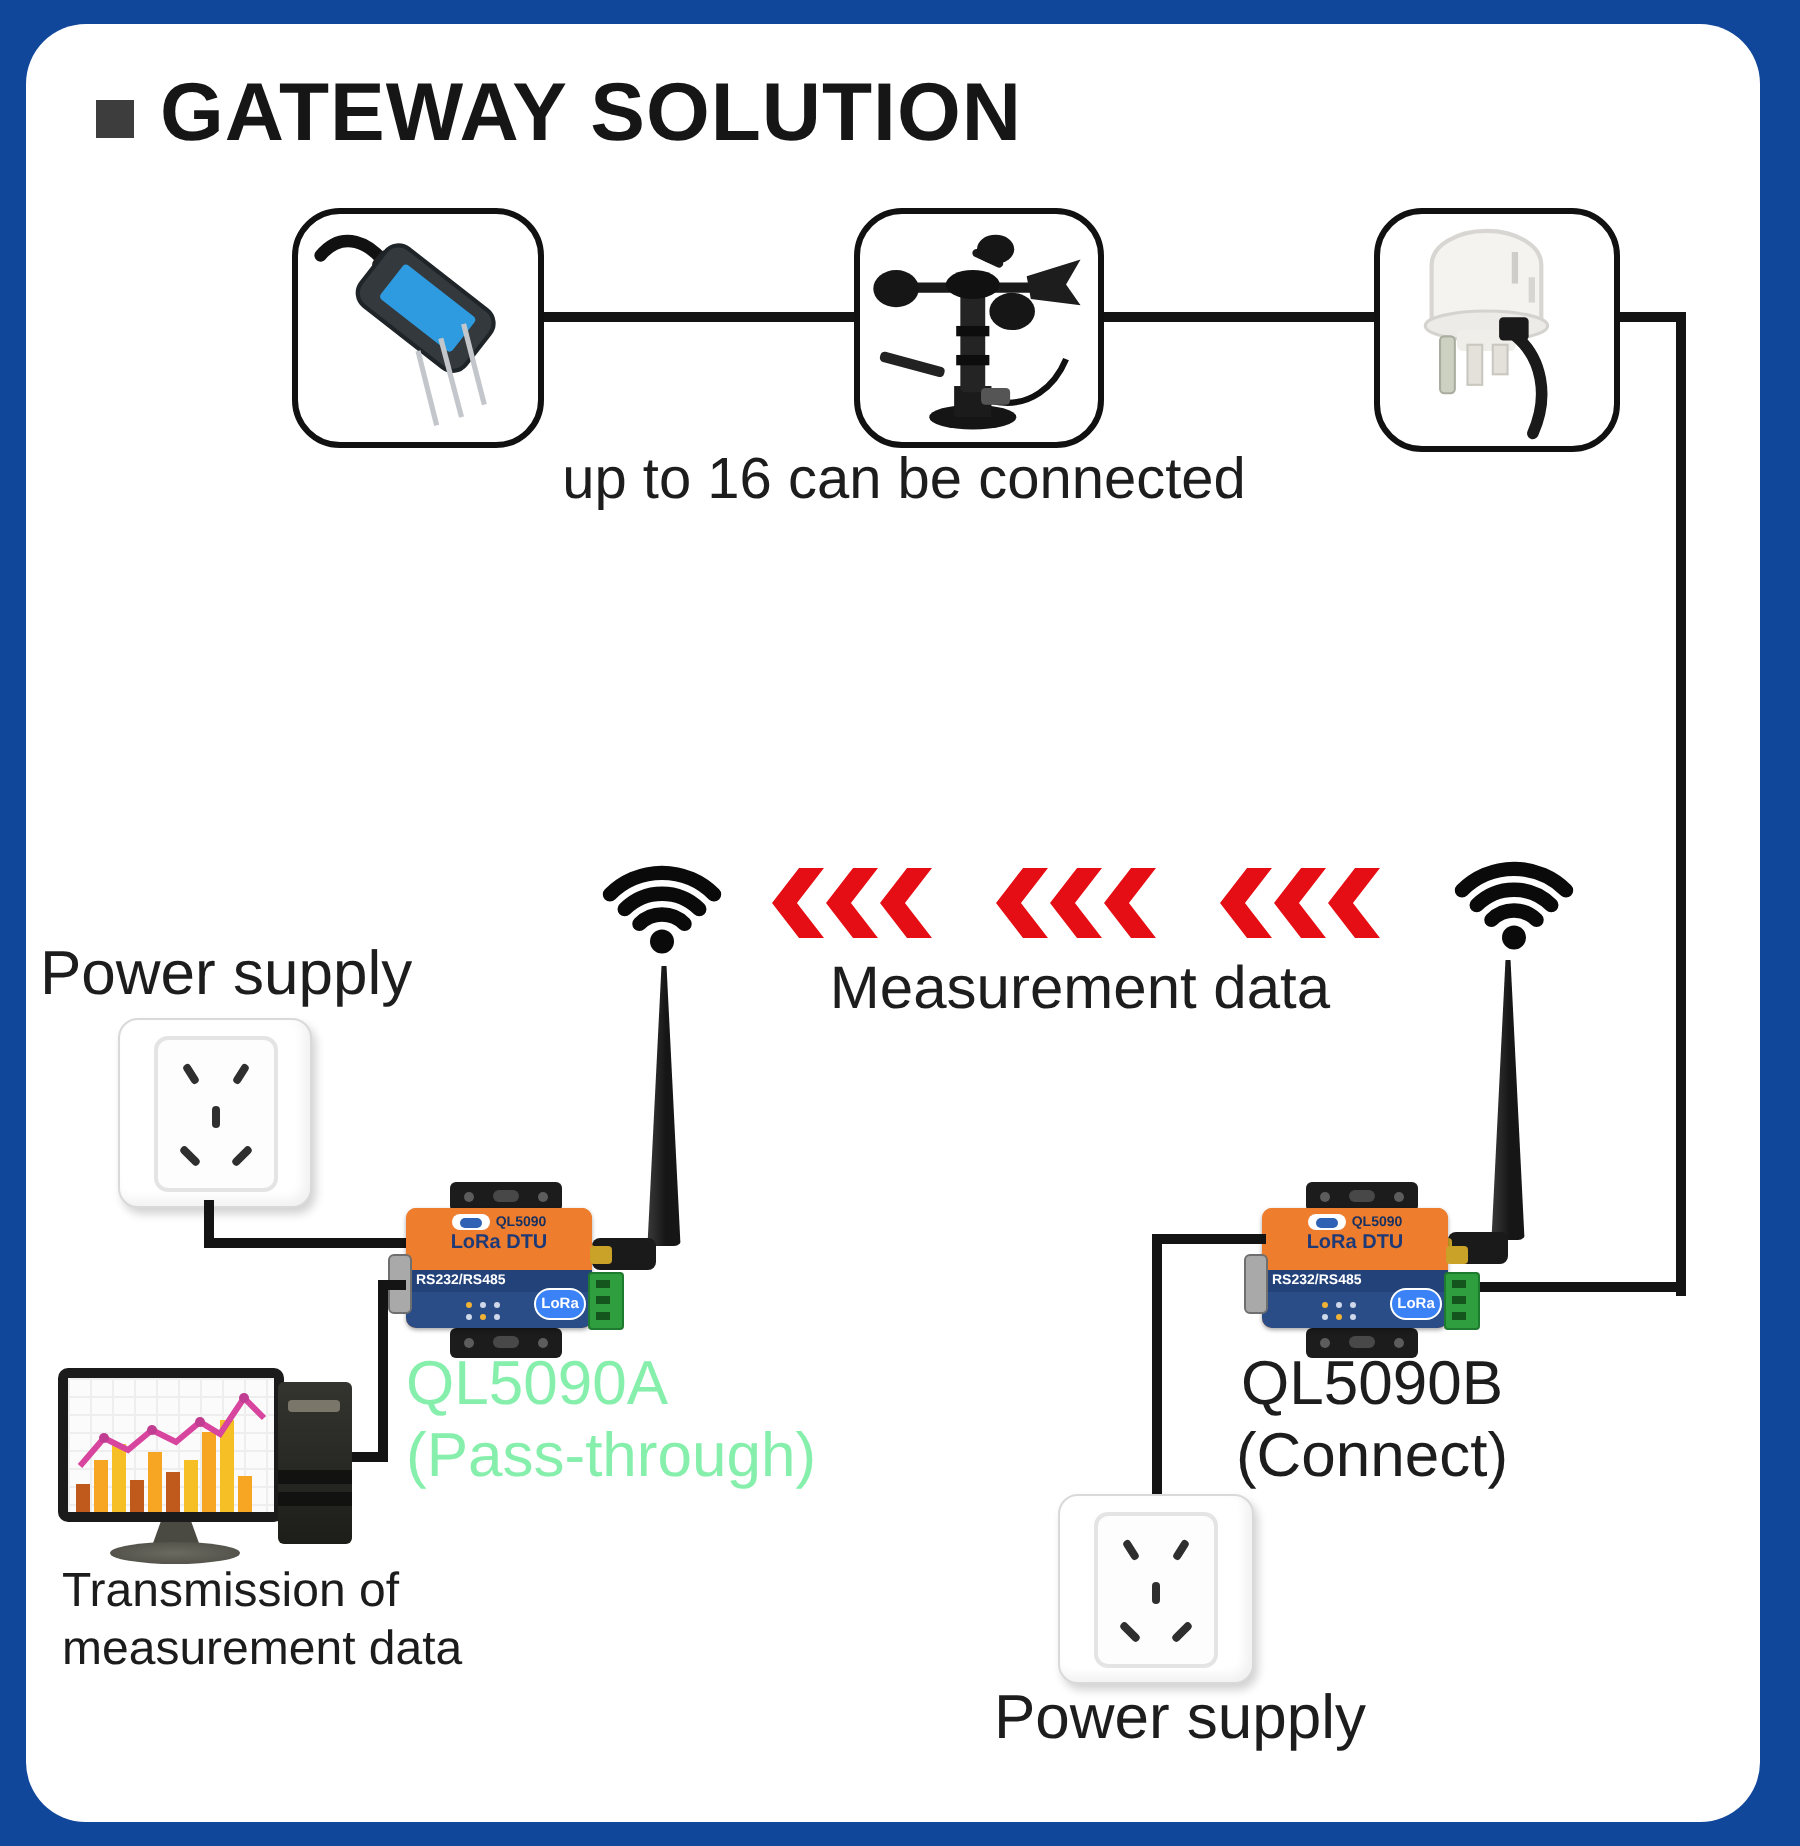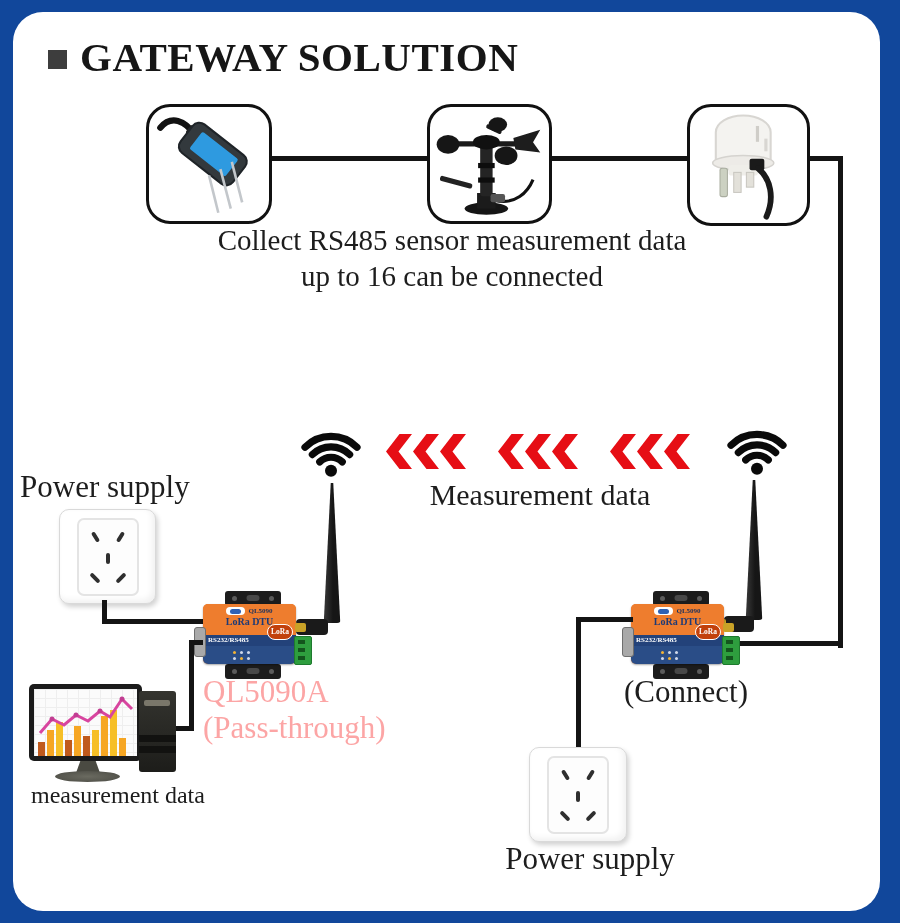--- a/index.html
+++ b/index.html
@@ -1,19 +1,19 @@
 <!DOCTYPE html>
 <html><head>
 <meta charset="utf-8">
 <style>
   html,body{margin:0;padding:0;}
   .canvas{
     position:relative; width:900px; height:923px; overflow:hidden;
     background:#11479b;
-    font-family:Liberation Serif, serif;
+    font-family:Liberation Sans, sans-serif;
     color:#1b1b1b;
   }
   .card{
     position:absolute; left:13px; top:12px; width:867px; height:899px;
     background:#ffffff; border-radius:30px;
   }
   .abs{position:absolute;}
 
   
   .title-bullet{left:48px; top:50px; width:19px; height:19px; background:#3d3d3d;}
@@ -28,21 +28,21 @@
 
   
   .wire{background:#141414;}
 
   
   .collect-caption{left:90px; top:222px; width:724px; text-align:center; font-size:29px; line-height:36px; color:#1d1d1d;}
   .bus-label{left:630px; top:328px; width:200px; text-align:right; font-size:29px; color:#1d1d1d;}
   .trans-caption{left:390px; top:476px; width:300px; text-align:center; font-size:30px; line-height:38px; color:#1d1d1d;}
   .ps-left{left:20px; top:469px; font-size:31px; color:#1d1d1d; white-space:nowrap;}
   .ps-right{left:470px; top:841px; width:240px; text-align:center; font-size:31px; color:#1d1d1d;}
-  .dev-label-a{left:203px; top:674px; font-size:31px; line-height:36px; color:#fca5a5;}
+  .dev-label-a{left:203px; top:674px; font-size:31px; line-height:36px; color:#86efac;}
   .dev-label-b{left:601px; top:674px; width:170px; text-align:center; font-size:31px; line-height:36px; color:#1d1d1d;}
   .pc-caption{left:31px; top:781px; font-size:24px; line-height:29px; color:#1c1c1c;}
 
   
   .wifi{width:80px; height:58px;}
 
   
   .chev-row{left:386px; top:434px; display:flex; gap:32px;}
   .chev-group{display:flex; gap:1px;}
   .chev{width:26px; height:35px; background:#e60e15;
@@ -74,21 +74,21 @@
   .logo-pill{width:19px; height:8px; background:#fff; border-radius:4px; display:flex; align-items:center; justify-content:center;}
   .logo-dot{width:11px; height:5px; background:#2f62b5; border-radius:3px;}
   .d-model{font-size:7px; font-weight:700; color:#17305f;}
   .d-product{font-size:10px; font-weight:700; color:#1d3a77; margin-top:1px;}
   .dev-strip{position:absolute; left:0; top:31px; width:100%; height:11px; background:#23427a;
              font-size:7px; font-weight:700; color:#fff; line-height:11px; padding-left:5px; box-sizing:border-box;}
   .dev-blue{position:absolute; left:0; top:42px; width:100%; height:18px; background:#2a4d87;}
   .led-row{position:absolute; left:30px; display:flex; gap:4px;}
   .led{width:3px; height:3px; border-radius:50%; background:#cfd8ea;}
   .led.amber{background:#f2b234;}
-  .lora-badge{position:absolute; right:3px; top:20px; width:24px; height:14px; background:#c2410c;
+  .lora-badge{position:absolute; right:3px; top:40px; width:24px; height:14px; background:#3b82f6;
               border:1px solid #fff; border-radius:8px; font-size:7.5px; font-weight:700; color:#fff;
               text-align:center; line-height:14px;}
   .db9{position:absolute; left:-9px; top:36px; width:10px; height:28px; background:#a9a9a9; border:1px solid #6f6f6f; border-radius:3px;}
   .sma{position:absolute; left:92px; top:32px; width:11px; height:9px; background:#c9a227; border-radius:2px;}
   .terminal{position:absolute; left:91px; top:45px; width:16px; height:27px; background:#2e9e3e; border:1px solid #1e7a2e; border-radius:2px;}
   .terminal i{position:absolute; left:3px; width:7px; height:4px; background:#13551d;}
   .terminal i:nth-child(1){top:3px;} .terminal i:nth-child(2){top:11px;} .terminal i:nth-child(3){top:19px;}
 
   
   .ant-rod{width:18px; height:140px; background:linear-gradient(90deg,#3c3c3c,#161616 55%);
@@ -167,21 +167,20 @@
       <rect x="36" y="55" width="28" height="10" rx="3" fill="#efeee9"></rect>
       <rect x="41" y="62" width="7" height="19" fill="#e3e1da" stroke="#c9c7c0"></rect>
       <rect x="53" y="62" width="7" height="14" fill="#e3e1da" stroke="#c9c7c0"></rect>
       <rect x="28" y="58" width="7" height="27" rx="2" fill="#ccd1c2" stroke="#a9ad9f"></rect>
       <rect x="56" y="49" width="14" height="11" rx="2" fill="#1a1a1a"></rect>
       <path d="M64 58 C 76 68, 80 86, 72 104" stroke="#1a1a1a" stroke-width="5.5" fill="none" stroke-linecap="round"></path>
     </svg>
   </div>
 
   <div class="abs collect-caption">
-    <div>Collect RS485 sensor measurement data</div>
     <div>up to 16 can be connected</div>
   </div>
 
   <svg class="abs wifi" style="left:291px;top:421px;" viewBox="0 0 100 70">
     <g stroke="#0a0a0a" stroke-width="9" fill="none" stroke-linecap="round">
       <path d="M17.5 31.5 A 46 46 0 0 1 82.5 31.5"></path>
       <path d="M26.7 40.7 A 33 33 0 0 1 73.3 40.7"></path>
       <path d="M35.9 49.9 A 20 20 0 0 1 64.1 49.9"></path>
     </g>
     <circle cx="50" cy="61" r="7.5" fill="#0a0a0a"></circle>
@@ -308,20 +307,21 @@
     </div>
   </div>
   <div class="abs m-neck"></div>
   <div class="abs m-base"></div>
   <div class="abs tower">
     <span class="vent"></span>
     <span class="g1"></span>
     <span class="g2"></span>
   </div>
   <div class="abs pc-caption">
+    <div>Transmission of</div>
     <div>measurement data</div>
   </div>
 
   <div class="abs ant-rod" style="left:745px;top:480px;"></div>
   <div class="abs ant-barrel" style="left:724px;top:616px;width:30px;"></div>
   <div class="abs ant-ring" style="left:719px;top:619px;"></div>
 
   <div class="abs device" style="left:631px;top:591px;">
     <div class="flange f-top">
         <span class="fslot"></span>
@@ -356,20 +356,21 @@
     </div>
     <div class="db9"></div>
     <div class="sma"></div>
     <div class="terminal">
         <i></i>
         <i></i>
         <i></i>
       </div>
   </div>
   <div class="abs dev-label-b">
+    <div>QL5090B</div>
     <div>(Connect)</div>
   </div>
 
   <div class="abs wire" style="left:576px;top:617px;width:57px;height:5px;"></div>
   <div class="abs wire" style="left:576px;top:617px;width:5px;height:133px;"></div>
   <div class="abs outlet" style="left:529px;top:747px;width:96px;height:93px;">
     <div class="outlet-panel">
       <span class="slot slot-tl"></span>
       <span class="slot slot-tr"></span>
       <span class="slot slot-mid"></span>

